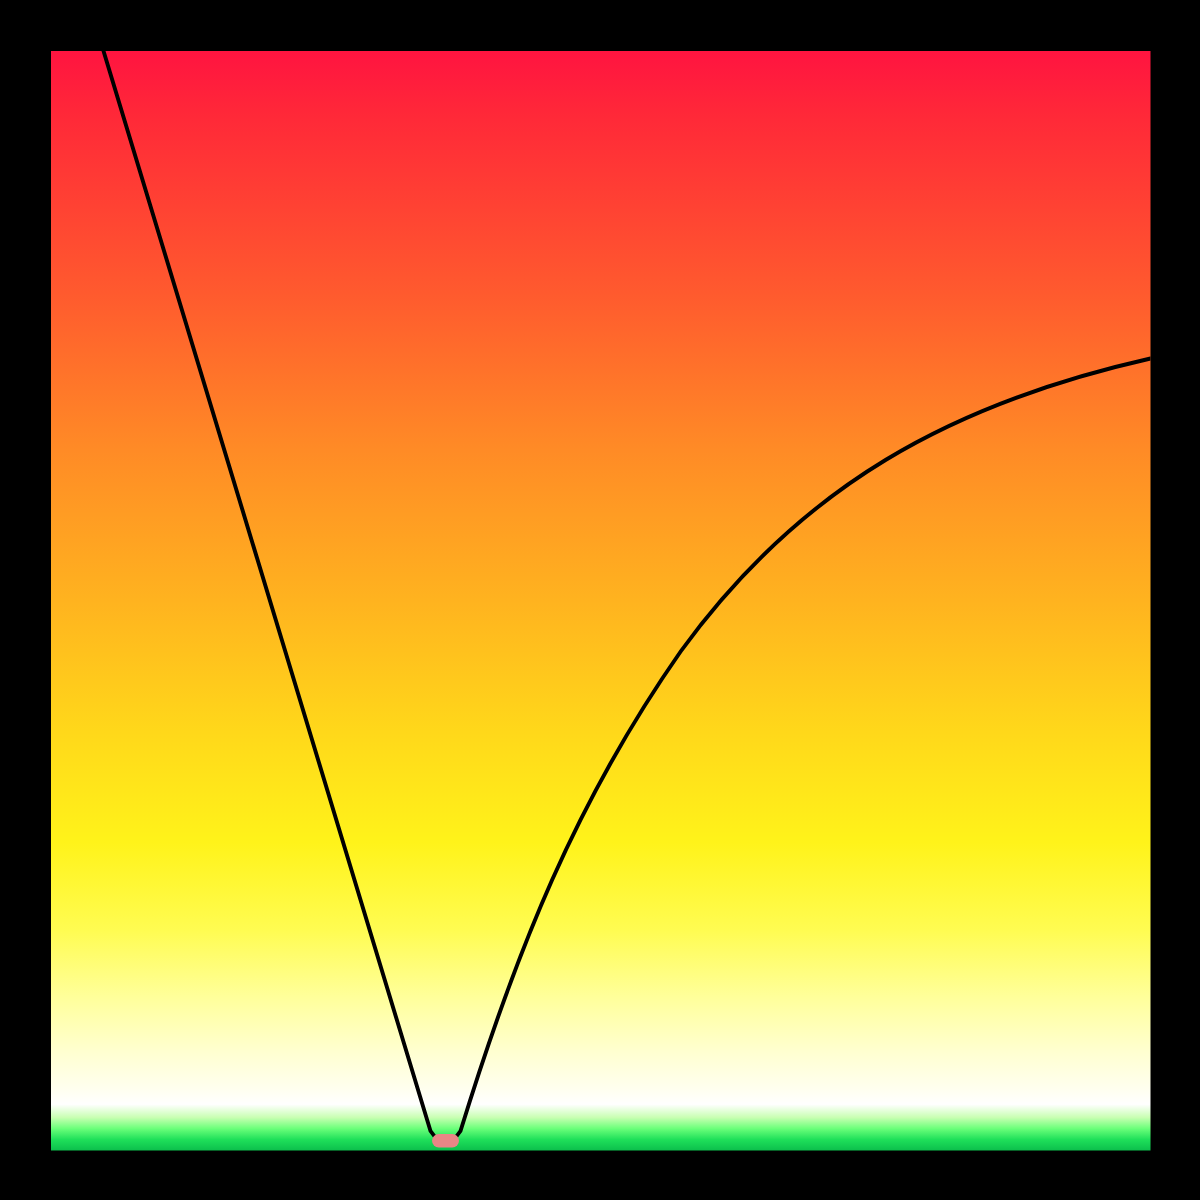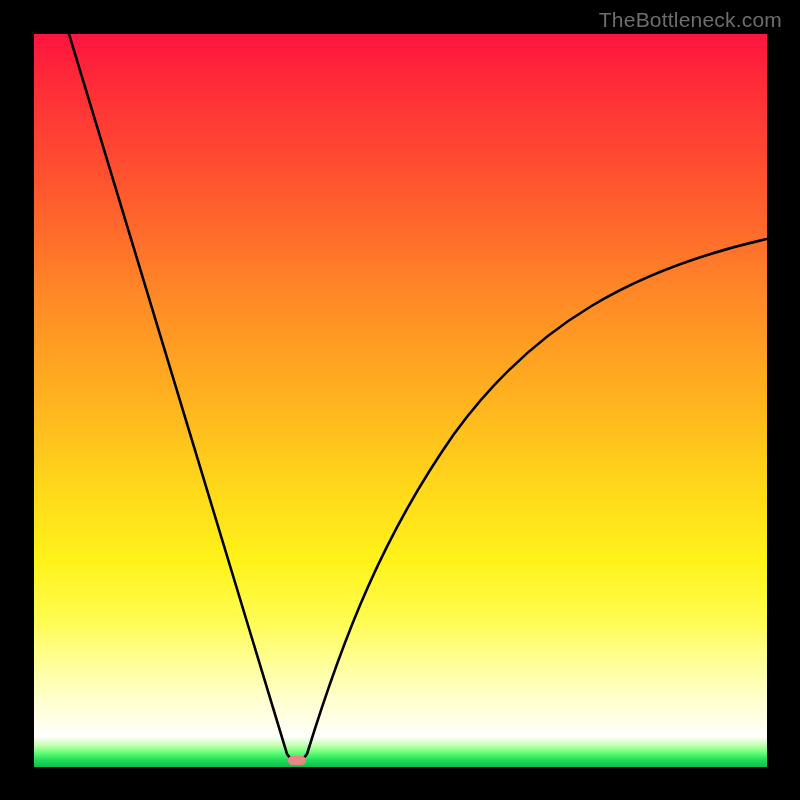--- a/index.html
+++ b/index.html
@@ -68,21 +68,20 @@
     background: #e98686;
     border-radius: 5px;
     left: 254px;   
     top: 722px;
   }
 </style>
 </head>
 <body>
 
 <div class="frame">
-  <div class="watermark">TheBottleneck.com</div>
 
   <div class="plot-area">
     <svg class="curve" viewBox="0 0 733 733" preserveAspectRatio="none">
       <path d="M 35 0
                L 253 720
                Q 263 735 273 720
                C 310 600, 350 500, 420 400
                C 500 290, 600 235, 733 205" fill="none" stroke="#000" stroke-width="2.6" stroke-linecap="round"></path>
     </svg>
     <div class="minimum-marker"></div>

